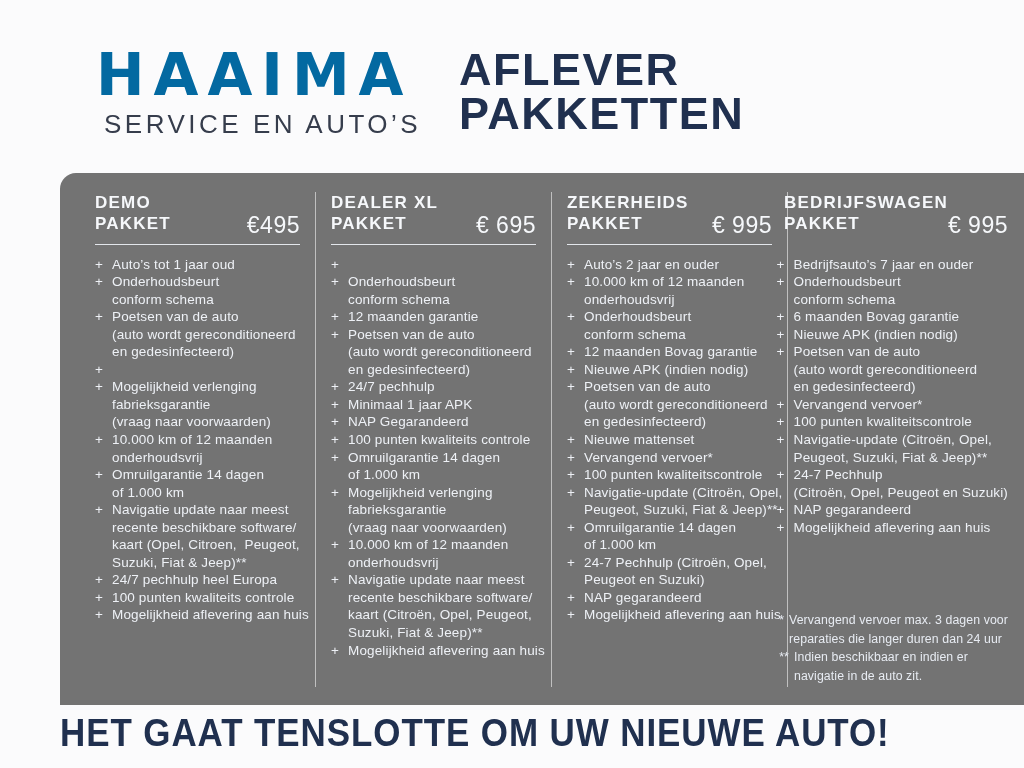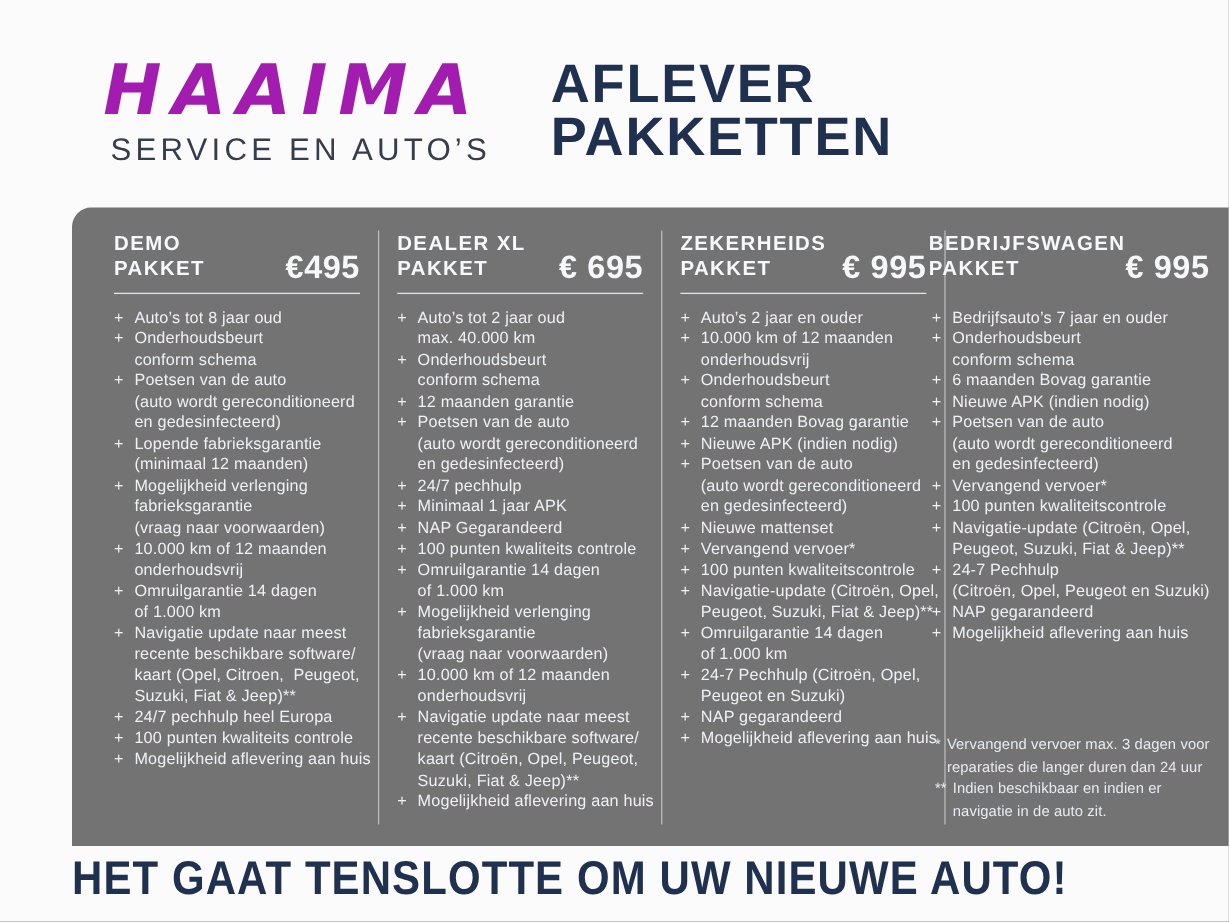--- a/index.html
+++ b/index.html
@@ -6,27 +6,27 @@
   html,body { width:1024px; height:768px; }
   body {
     position:relative;
     background:#fbfbfc;
     font-family:"Liberation Sans", sans-serif;
     overflow:hidden;
   }
 
   
   .brand {
-    position:absolute; left:86px; top:46px;
+    position:absolute; left:96px; top:46px;
     font-family:"DejaVu Sans", sans-serif;
     font-size:58px; font-weight:800; letter-spacing:9px;
-    color:#a21caf; line-height:1;font-style:italic;
+    color:#0369a1; line-height:1;
   }
   .brand-sub {
-    position:absolute; left:92px; top:110px;
+    position:absolute; left:104px; top:110px;
     font-size:26px; font-weight:400; letter-spacing:3.5px;
     color:#363d4c; line-height:1.1;
   }
   .page-title {
     position:absolute; left:459px; top:48px;
     font-size:45px; font-weight:800; letter-spacing:1.5px;
     color:#20304f; line-height:0.97;
     white-space:pre-line;
   }
 
@@ -49,21 +49,21 @@
 
   .pkg-head {
     display:flex; justify-content:space-between; align-items:flex-end;
     color:#f6f8fb;
   }
   .pkg-title {
     font-size:17px; font-weight:700; letter-spacing:1.2px;
     line-height:1.25; white-space:pre-line;
   }
   .pkg-price {
-    font-size:27px; font-weight:700; letter-spacing:0.5px;
+    font-size:23px; font-weight:400; letter-spacing:0.5px;
     line-height:1; white-space:nowrap; position:relative; top:2px;
   }
   .pkg-rule {
     border:none; border-top:1.5px solid rgba(240,243,248,0.9);
     margin:9px 0 11px 0;
   }
   .pkg-items { list-style:none; }
   .pkg-item {
     display:flex;
     font-size:13.5px; line-height:1.3; letter-spacing:0.15px;
@@ -99,28 +99,27 @@
 
   <section class="pkg">
     <header class="pkg-head">
       <h2 class="pkg-title">DEMO
 PAKKET</h2>
       <div class="pkg-price">€495</div>
     </header>
     <hr class="pkg-rule">
     <ul class="pkg-items">
 
-    <li class="pkg-item"><span class="plus">+</span><span class="item-text">Auto’s tot 8 jaar oud</span></li>
-        <li class="pkg-item"><span class="plus">+</span><span class="item-text">Onderhoudsbeurt
-conform schema</span></li>
-        <li class="pkg-item"><span class="plus">+</span><span class="item-text">Poetsen van de auto
-(auto wordt gereconditioneerd
-en gedesinfecteerd)</span></li>
-        <li class="pkg-item"><span class="plus">+</span><span class="item-text">Lopende fabrieksgarantie
-(minimaal 12 maanden)</span></li>
+    <li class="pkg-item"><span class="plus">+</span><span class="item-text">Auto’s tot 1 jaar oud</span></li>
+        <li class="pkg-item"><span class="plus">+</span><span class="item-text">Onderhoudsbeurt
+conform schema</span></li>
+        <li class="pkg-item"><span class="plus">+</span><span class="item-text">Poetsen van de auto
+(auto wordt gereconditioneerd
+en gedesinfecteerd)</span></li>
+        <li class="pkg-item"><span class="plus">+</span></li>
         <li class="pkg-item"><span class="plus">+</span><span class="item-text">Mogelijkheid verlenging
 fabrieksgarantie
 (vraag naar voorwaarden)</span></li>
         <li class="pkg-item"><span class="plus">+</span><span class="item-text">10.000 km of 12 maanden
 onderhoudsvrij</span></li>
         <li class="pkg-item"><span class="plus">+</span><span class="item-text">Omruilgarantie 14 dagen
 of 1.000 km</span></li>
         <li class="pkg-item"><span class="plus">+</span><span class="item-text">Navigatie update naar meest
 recente beschikbare software/
 kaart (Opel, Citroen,  Peugeot,
@@ -133,22 +132,21 @@
 
   <section class="pkg">
     <header class="pkg-head">
       <h2 class="pkg-title">DEALER XL
 PAKKET</h2>
       <div class="pkg-price">€ 695</div>
     </header>
     <hr class="pkg-rule">
     <ul class="pkg-items">
 
-    <li class="pkg-item"><span class="plus">+</span><span class="item-text">Auto’s tot 2 jaar oud
-max. 40.000 km</span></li>
+    <li class="pkg-item"><span class="plus">+</span></li>
         <li class="pkg-item"><span class="plus">+</span><span class="item-text">Onderhoudsbeurt
 conform schema</span></li>
         <li class="pkg-item"><span class="plus">+</span><span class="item-text">12 maanden garantie</span></li>
         <li class="pkg-item"><span class="plus">+</span><span class="item-text">Poetsen van de auto
 (auto wordt gereconditioneerd
 en gedesinfecteerd)</span></li>
         <li class="pkg-item"><span class="plus">+</span><span class="item-text">24/7 pechhulp</span></li>
         <li class="pkg-item"><span class="plus">+</span><span class="item-text">Minimaal 1 jaar APK</span></li>
         <li class="pkg-item"><span class="plus">+</span><span class="item-text">NAP Gegarandeerd</span></li>
         <li class="pkg-item"><span class="plus">+</span><span class="item-text">100 punten kwaliteits controle</span></li>

